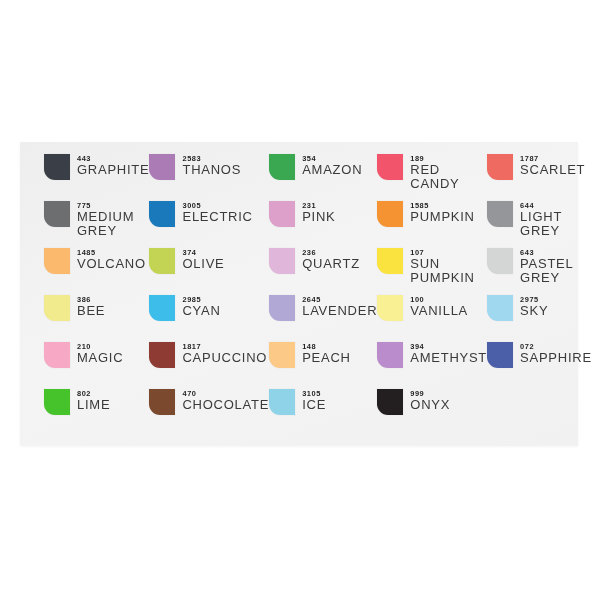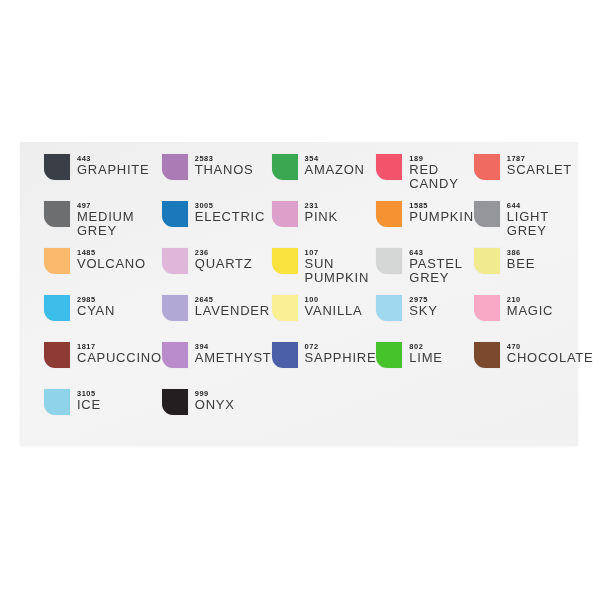--- a/index.html
+++ b/index.html
@@ -122,21 +122,21 @@
         <div class="swatch-cell">
           <div class="swatch-chip" style="background: rgb(239, 107, 98);"></div>
           <div class="swatch-text">
             <span class="swatch-code">1787</span>
             <span class="swatch-name">SCARLET</span>
           </div>
         </div>
         <div class="swatch-cell">
           <div class="swatch-chip" style="background: rgb(109, 110, 112);"></div>
           <div class="swatch-text">
-            <span class="swatch-code">497</span>
+            <span class="swatch-code">775</span>
             <span class="swatch-name">MEDIUM
 GREY</span>
           </div>
         </div>
         <div class="swatch-cell">
           <div class="swatch-chip" style="background: rgb(26, 121, 186);"></div>
           <div class="swatch-text">
             <span class="swatch-code">3005</span>
             <span class="swatch-name">ELECTRIC</span>
           </div>
@@ -164,20 +164,27 @@
           </div>
         </div>
         <div class="swatch-cell">
           <div class="swatch-chip" style="background: rgb(251, 185, 109);"></div>
           <div class="swatch-text">
             <span class="swatch-code">1485</span>
             <span class="swatch-name">VOLCANO</span>
           </div>
         </div>
         <div class="swatch-cell">
+          <div class="swatch-chip" style="background: rgb(195, 211, 84);"></div>
+          <div class="swatch-text">
+            <span class="swatch-code">374</span>
+            <span class="swatch-name">OLIVE</span>
+          </div>
+        </div>
+        <div class="swatch-cell">
           <div class="swatch-chip" style="background: rgb(224, 182, 218);"></div>
           <div class="swatch-text">
             <span class="swatch-code">236</span>
             <span class="swatch-name">QUARTZ</span>
           </div>
         </div>
         <div class="swatch-cell">
           <div class="swatch-chip" style="background: rgb(251, 227, 63);"></div>
           <div class="swatch-text">
             <span class="swatch-code">107</span>
@@ -236,20 +243,27 @@
           </div>
         </div>
         <div class="swatch-cell">
           <div class="swatch-chip" style="background: rgb(142, 59, 51);"></div>
           <div class="swatch-text">
             <span class="swatch-code">1817</span>
             <span class="swatch-name">CAPUCCINO</span>
           </div>
         </div>
         <div class="swatch-cell">
+          <div class="swatch-chip" style="background: rgb(252, 202, 134);"></div>
+          <div class="swatch-text">
+            <span class="swatch-code">148</span>
+            <span class="swatch-name">PEACH</span>
+          </div>
+        </div>
+        <div class="swatch-cell">
           <div class="swatch-chip" style="background: rgb(187, 140, 203);"></div>
           <div class="swatch-text">
             <span class="swatch-code">394</span>
             <span class="swatch-name">AMETHYST</span>
           </div>
         </div>
         <div class="swatch-cell">
           <div class="swatch-chip" style="background: rgb(75, 95, 168);"></div>
           <div class="swatch-text">
             <span class="swatch-code">072</span>

